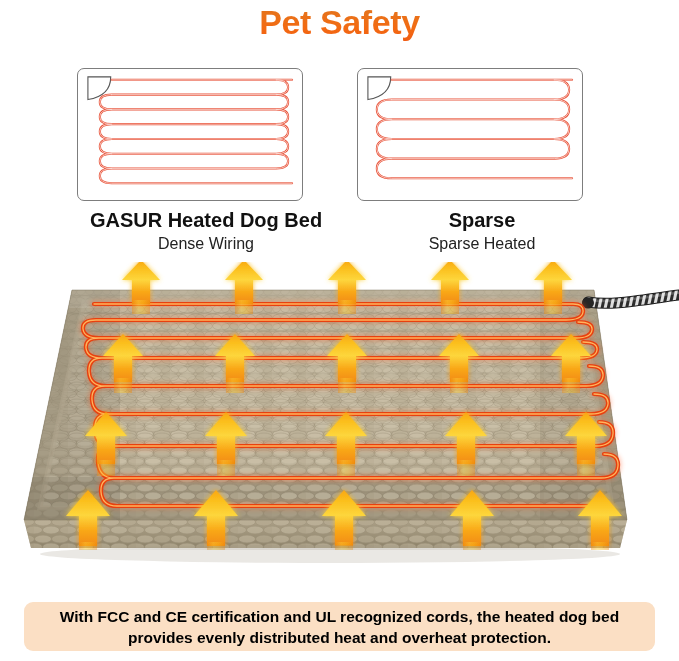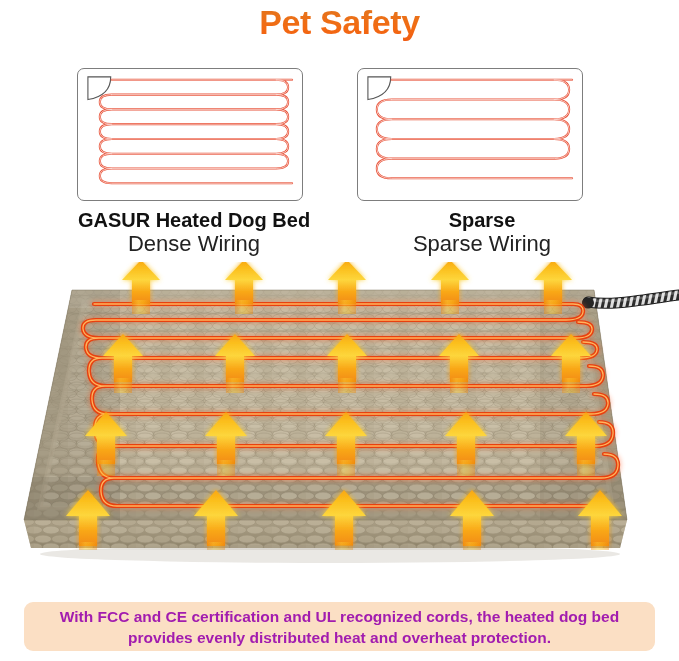--- a/index.html
+++ b/index.html
@@ -37,37 +37,37 @@
   .diagram{position:absolute;left:0;top:63px;width:679px;height:145px;}
   .wirebox{position:absolute;top:5px;width:226px;height:133px;
            border:1.4px solid #7d7d7d;border-radius:7px;background:#fff;box-sizing:border-box;}
   .wirebox.left{left:77px;}
   .wirebox.right{left:357px;}
   .wirebox svg{position:absolute;left:0;top:0;width:100%;height:100%;display:block;}
 
   
   .labels{position:absolute;left:0;top:208px;width:679px;height:52px;}
   .label-group{position:absolute;text-align:center;width:300px;}
-  .label-group.left{left:44px;}
+  .label-group.left{left:56px;}
   .label-group.right{left:332px;}
   .label-main{font-size:20px;font-weight:bold;color:#111;line-height:24px;white-space:nowrap;}
-  .label-sub{font-size:22px;font-weight:normal;color:#222;line-height:24px;white-space:nowrap;}
+  .label-sub{font-size:16px;font-weight:normal;color:#222;line-height:24px;white-space:nowrap;}
 
   
   .matwrap{position:absolute;left:0;top:262px;width:679px;height:332px;}
   .matwrap svg.mat{position:absolute;left:0;top:0;width:679px;height:332px;display:block;}
 
   
   .footer{
     position:absolute;left:24px;top:602px;width:631px;height:49px;
     background:#fbdfc4;border-radius:9px;box-sizing:border-box;
     display:flex;align-items:center;justify-content:center;
   }
   .footer-text{
-    font-size:15.5px;font-weight:bold;color:#a21caf;line-height:21px;
+    font-size:15.5px;font-weight:bold;color:#000000;line-height:21px;
     text-align:center;padding:0 14px;
   }
 </style>
 </head>
 <body>
 
 <div id="page">
 
   <div style="position:absolute;left:0;top:0;width:679px;height:46px;">
     <div class="title-shadow">Pet Safety</div>
@@ -120,21 +120,21 @@
     </div>
   </div>
 
   <div class="labels">
     <div class="label-group left">
       <div class="label-main">GASUR Heated Dog Bed</div>
       <div class="label-sub">Dense Wiring</div>
     </div>
     <div class="label-group right">
       <div class="label-main">Sparse</div>
-      <div class="label-sub">Sparse Wiring</div>
+      <div class="label-sub">Sparse Heated</div>
     </div>
   </div>
 
   <div class="matwrap">
     <svg class="mat" viewBox="0 0 679 332" preserveAspectRatio="none">
       <defs>
 
         <linearGradient id="fabGrad" x1="0" y1="0" x2="0" y2="1">
           <stop offset="0%" stop-color="#c4b9a0"></stop>
           <stop offset="45%" stop-color="#bcb097"></stop>

